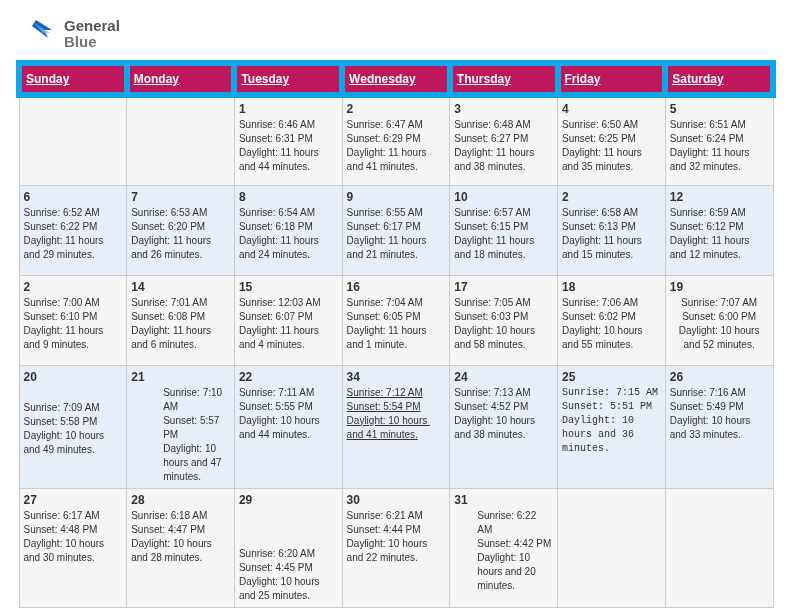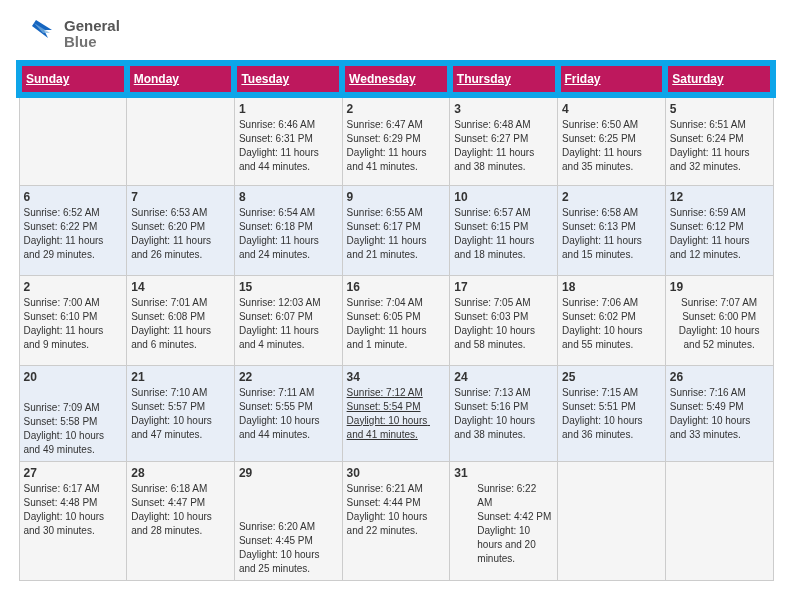--- a/index.html
+++ b/index.html
@@ -235,45 +235,45 @@
       </tr>
       <tr>
         <td>
           <span class="day-number">20</span>
           <div class="cell-content" style="white-space: pre-wrap; margin-top: 17px;">Sunrise: 7:09 AM
 Sunset: 5:58 PM
 Daylight: 10 hours and 49 minutes.</div>
         </td>
         <td>
           <span class="day-number">21</span>
-          <div class="cell-content" style="white-space: pre-wrap;">Sunrise: 7:10 AM
+          <div class="cell-content" style="white-space: pre-wrap; margin-left: 32px;">Sunrise: 7:10 AM
 Sunset: 5:57 PM
 Daylight: 10 hours and 47 minutes.</div>
         </td>
         <td>
           <span class="day-number">22</span>
           <div class="cell-content" style="white-space: pre-wrap;">Sunrise: 7:11 AM
 Sunset: 5:55 PM
 Daylight: 10 hours and 44 minutes.</div>
         </td>
         <td>
           <span class="day-number">34</span>
           <div class="cell-content" style="white-space: pre-wrap; text-decoration: underline;">Sunrise: 7:12 AM
 Sunset: 5:54 PM
 Daylight: 10 hours and 41 minutes.</div>
         </td>
         <td>
           <span class="day-number">24</span>
           <div class="cell-content" style="white-space: pre-wrap;">Sunrise: 7:13 AM
-Sunset: 5:16 PM
+Sunset: 4:52 PM
 Daylight: 10 hours and 38 minutes.</div>
         </td>
         <td>
           <span class="day-number">25</span>
-          <div class="cell-content" style="white-space: pre-wrap;">Sunrise: 7:15 AM
+          <div class="cell-content" style="white-space: pre-wrap; font-family: Liberation Mono, monospace;">Sunrise: 7:15 AM
 Sunset: 5:51 PM
 Daylight: 10 hours and 36 minutes.</div>
         </td>
         <td>
           <span class="day-number">26</span>
           <div class="cell-content" style="white-space: pre-wrap;">Sunrise: 7:16 AM
 Sunset: 5:49 PM
 Daylight: 10 hours and 33 minutes.</div>
         </td>
       </tr>

